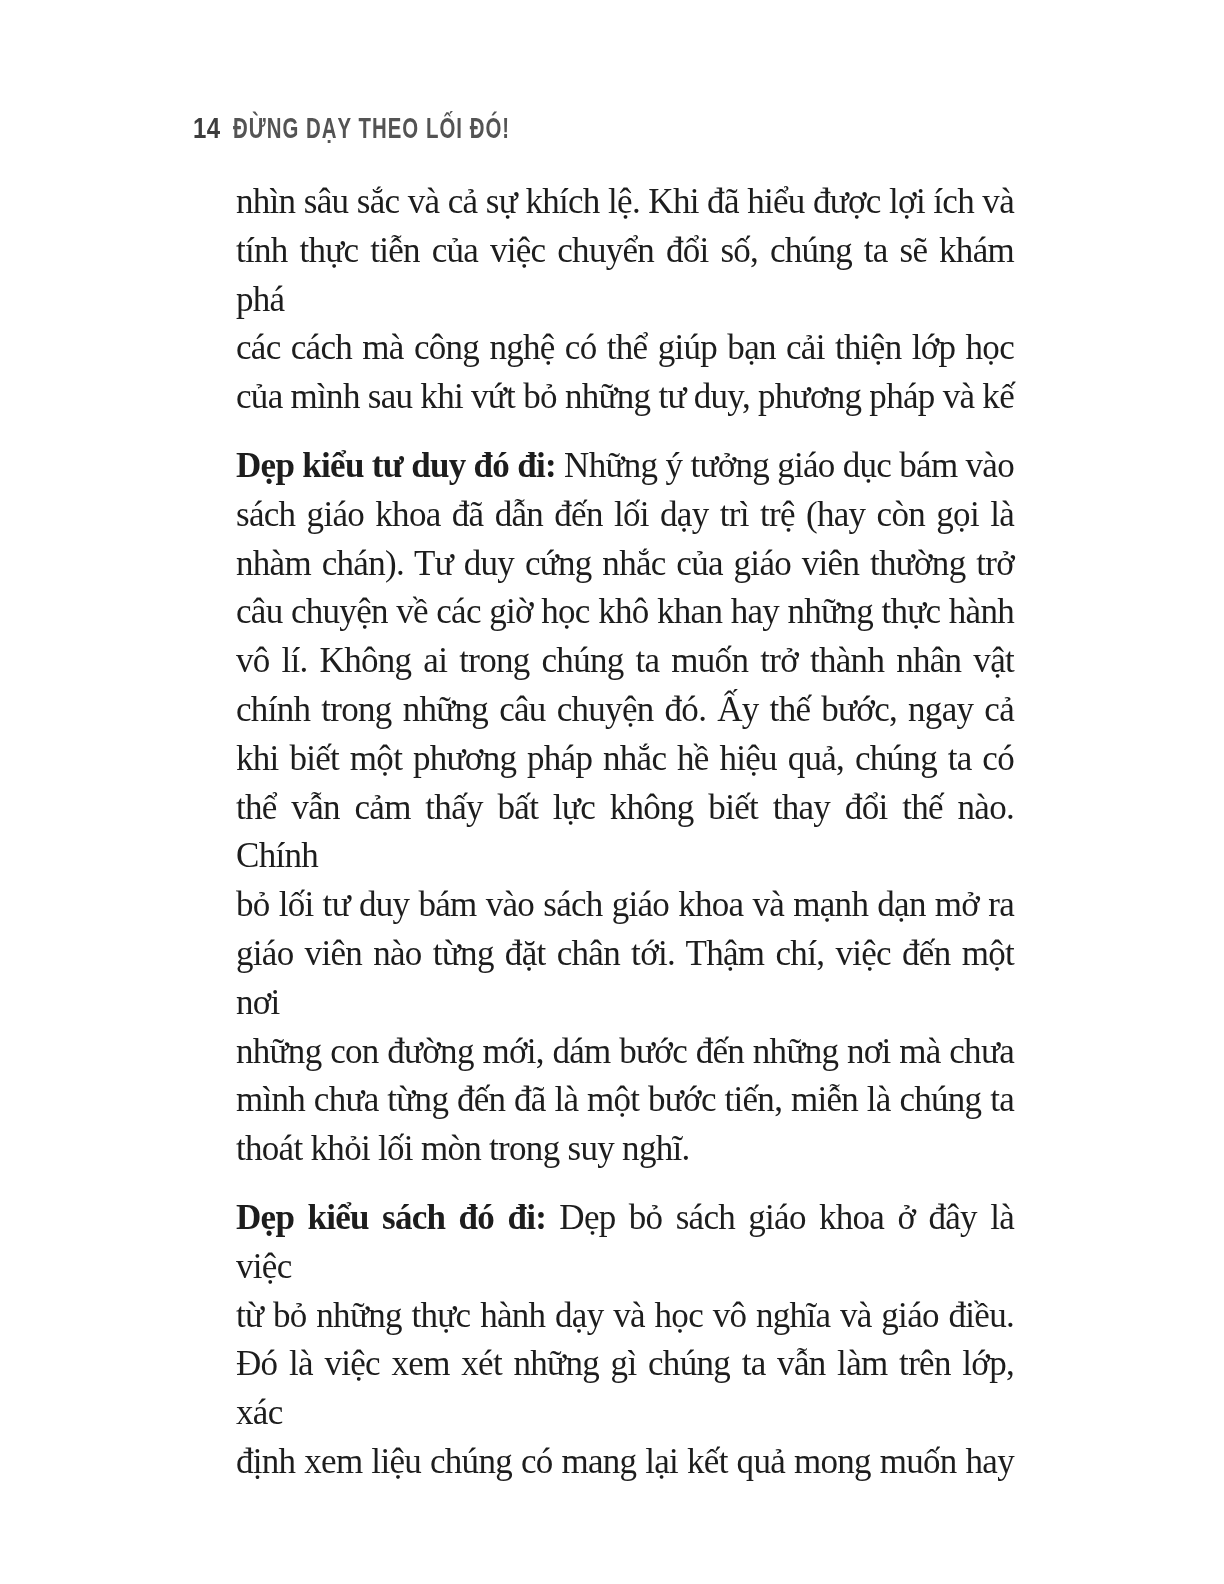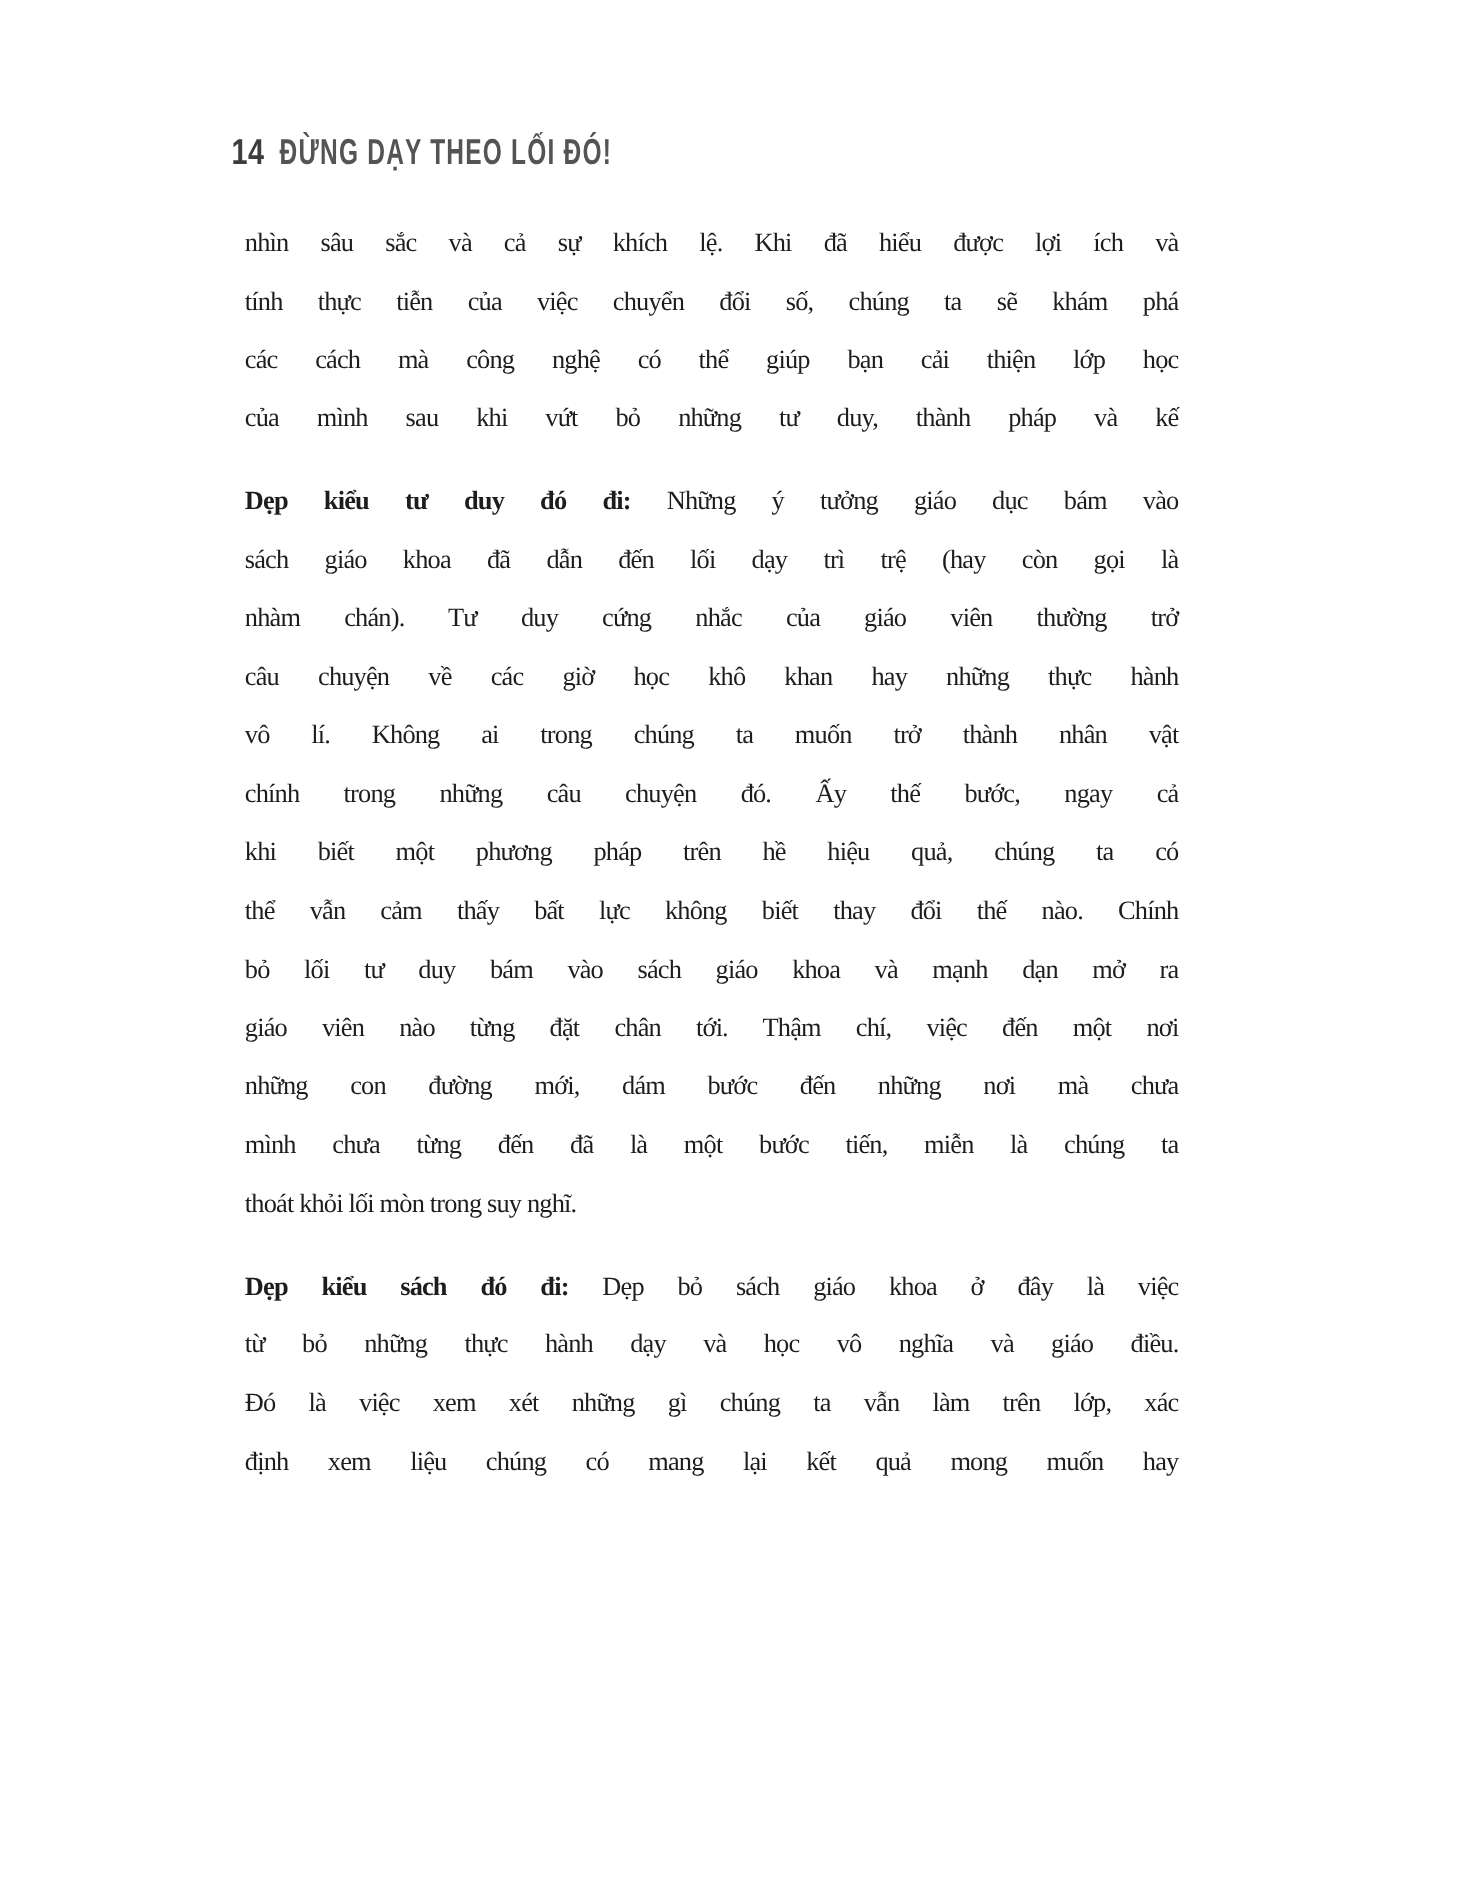--- a/index.html
+++ b/index.html
@@ -43,24 +43,24 @@
     font-weight: 700;
     color: #545454;
     transform: scaleX(0.68);
     transform-origin: left top;
     letter-spacing: 1.5px;
   }
 
   
   .text-body {
     position: absolute;
-    left: 204px;
+    left: 236px;
     top: 178px;
     width: 778px;
-    font-size: 22px;
+    font-size: 35px;
     line-height: 48.8px;
     color: #1d1d1d;
     letter-spacing: -0.7px;
   }
   .para + .para { margin-top: 20px; }
   .line {
     text-align: justify;
     text-align-last: justify;
   }
   .line.para-end {
@@ -79,30 +79,30 @@
     <span class="page-number">14</span>
     <span class="header-gap"></span>
     <span class="running-title">ĐỪNG DẠY THEO LỐI ĐÓ!</span>
   </div>
 
   <div class="text-body">
       <div class="para">
         <div class="line">nhìn sâu sắc và cả sự khích lệ. Khi đã hiểu được lợi ích và</div>
         <div class="line">tính thực tiễn của việc chuyển đổi số, chúng ta sẽ khám phá</div>
         <div class="line">các cách mà công nghệ có thể giúp bạn cải thiện lớp học</div>
-        <div class="line">của mình sau khi vứt bỏ những tư duy, thành pháp và kế</div>
+        <div class="line">của mình sau khi vứt bỏ những tư duy, phương pháp và kế</div>
       </div>
       <div class="para">
         <div class="line"><strong>Dẹp kiểu tư duy đó đi:</strong> Những ý tưởng giáo dục bám vào</div>
         <div class="line">sách giáo khoa đã dẫn đến lối dạy trì trệ (hay còn gọi là</div>
         <div class="line">nhàm chán). Tư duy cứng nhắc của giáo viên thường trở</div>
         <div class="line">câu chuyện về các giờ học khô khan hay những thực hành</div>
         <div class="line">vô lí. Không ai trong chúng ta muốn trở thành nhân vật</div>
         <div class="line">chính trong những câu chuyện đó. Ấy thế bước, ngay cả</div>
-        <div class="line">khi biết một phương pháp trên hề hiệu quả, chúng ta có</div>
+        <div class="line">khi biết một phương pháp nhắc hề hiệu quả, chúng ta có</div>
         <div class="line">thể vẫn cảm thấy bất lực không biết thay đổi thế nào. Chính</div>
         <div class="line">bỏ lối tư duy bám vào sách giáo khoa và mạnh dạn mở ra</div>
         <div class="line">giáo viên nào từng đặt chân tới. Thậm chí, việc đến một nơi</div>
         <div class="line">những con đường mới, dám bước đến những nơi mà chưa</div>
         <div class="line">mình chưa từng đến đã là một bước tiến, miễn là chúng ta</div>
         <div class="line para-end">thoát khỏi lối mòn trong suy nghĩ.</div>
       </div>
       <div class="para">
         <div class="line"><strong>Dẹp kiểu sách đó đi:</strong> Dẹp bỏ sách giáo khoa ở đây là việc</div>
         <div class="line">từ bỏ những thực hành dạy và học vô nghĩa và giáo điều.</div>

